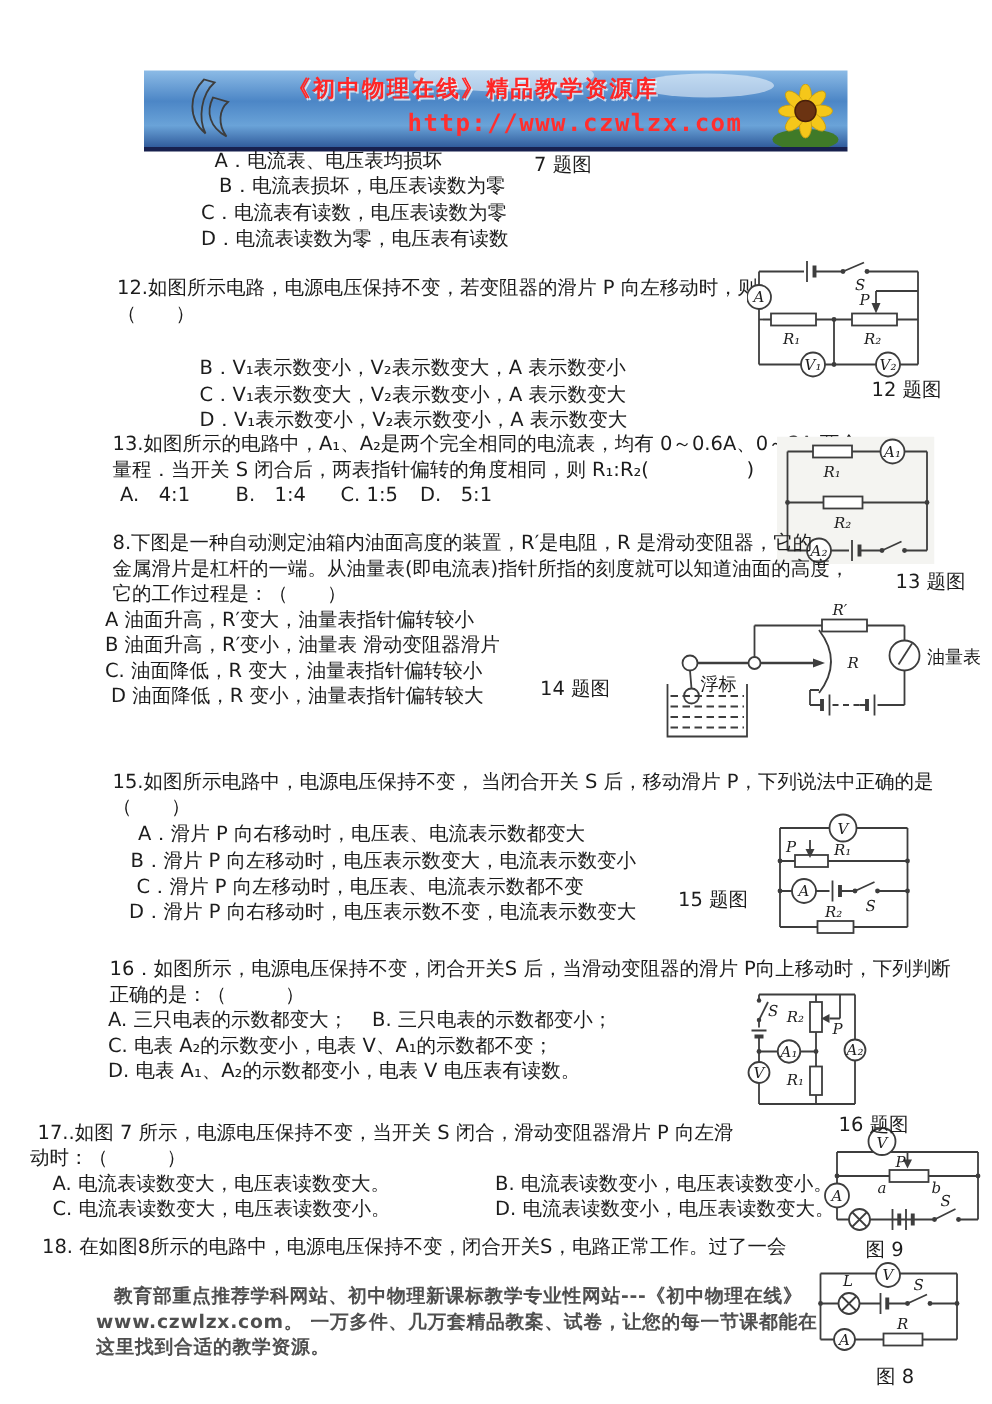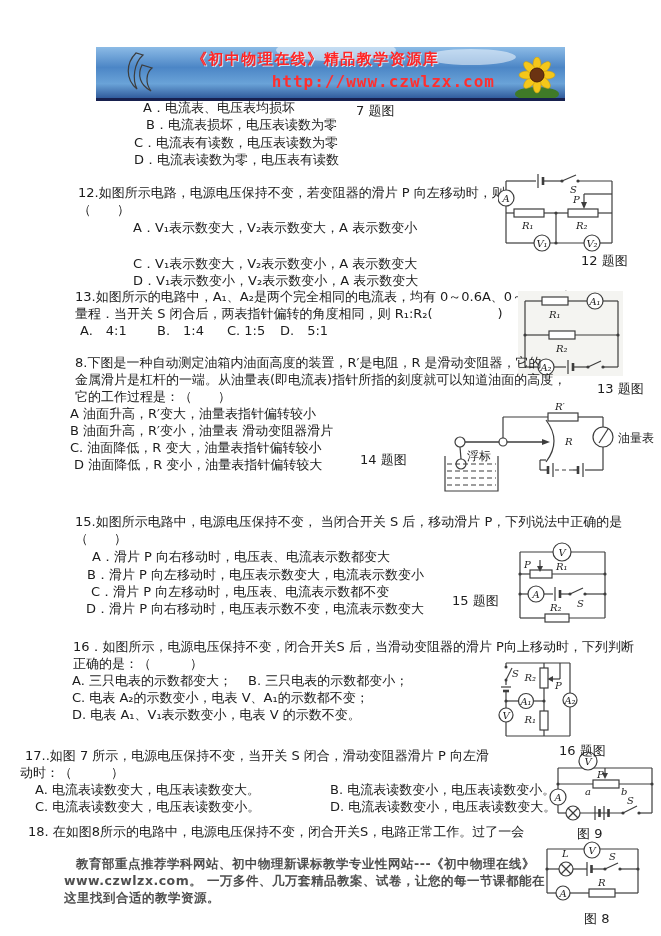--- a/index.html
+++ b/index.html
@@ -63,21 +63,21 @@
   </div>
 
   <div class="abs" style="left:143px;top:100px">A．电流表、电压表均损坏</div>
   <div class="abs" style="left:146px;top:117px">B．电流表损坏，电压表读数为零</div>
   <div class="abs" style="left:134px;top:135px">C．电流表有读数，电压表读数为零</div>
   <div class="abs" style="left:134px;top:152px">D．电流表读数为零，电压表有读数</div>
   <div class="cap" style="left:356px;top:103px"><span>7</span> <b>题图</b></div>
 
   <div class="abs" style="left:78px;top:185px">12.如图所示电路，电源电压保持不变，若变阻器的滑片 P 向左移动时，则</div>
   <div class="abs" style="left:78px;top:202px">（　　）</div>
-  <div class="abs" style="left:133px;top:220px">A．V₁表示数变大，V₂表示数变大，A 表示数变小</div>
+  <div class="abs" style="left:133px;top:238px">B．V₁表示数变小，V₂表示数变大，A 表示数变小</div>
   <div class="abs" style="left:133px;top:256px">C．V₁表示数变大，V₂表示数变小，A 表示数变大</div>
   <div class="abs" style="left:133px;top:273px">D．V₁表示数变小，V₂表示数变小，A 表示数变大</div>
   <div class="fig" style="left:498px;top:172px">
     <svg width="120" height="82" viewBox="0 0 120 82">
       <g>
         <line x1="8" y1="9" x2="38" y2="9"></line>
           <line x1="45" y1="9" x2="64" y2="9"></line>
           <line x1="80" y1="9" x2="114" y2="9"></line>
         <line x1="114" y1="9" x2="114" y2="71"></line>
         <line x1="8" y1="9" x2="8" y2="18"></line>
@@ -303,21 +303,21 @@
       <circle class="dot" cx="27" cy="57" r="1.6"></circle>
         <circle class="dot" cx="112" cy="57" r="1.6"></circle>
     </svg>
   </div>
 
   <div class="abs" style="left:73px;top:639px">16．如图所示，电源电压保持不变，闭合开关S 后，当滑动变阻器的滑片 P向上移动时，下列判断</div>
   <div class="abs" style="left:73px;top:656px">正确的是：（　　　）</div>
   <div class="abs" style="left:72px;top:673px">A. 三只电表的示数都变大；</div>
   <div class="abs" style="left:248px;top:673px">B. 三只电表的示数都变小；</div>
   <div class="abs" style="left:72px;top:690px">C. 电表 A₂的示数变小，电表 V、A₁的示数都不变；</div>
-  <div class="abs" style="left:72px;top:707px">D. 电表 A₁、V₁表示数变小，电表 V 的示数不变。</div>
+  <div class="abs" style="left:72px;top:707px">D. 电表 A₁、A₂的示数都变小，电表 V 电压表有读数。</div>
   <div class="fig" style="left:498px;top:651px">
     <svg width="95" height="92" viewBox="0 0 95 92">
       <g>
         <line x1="8" y1="12" x2="72" y2="12"></line>
         <line x1="8" y1="12" x2="8" y2="16"></line>
           <line x1="8" y1="29" x2="8" y2="34"></line>
           <line x1="8" y1="40" x2="8" y2="57"></line>
           <line x1="8" y1="71" x2="8" y2="85"></line>
         <line x1="8" y1="85" x2="72" y2="85"></line>
         <line x1="46" y1="12" x2="46" y2="17"></line>

